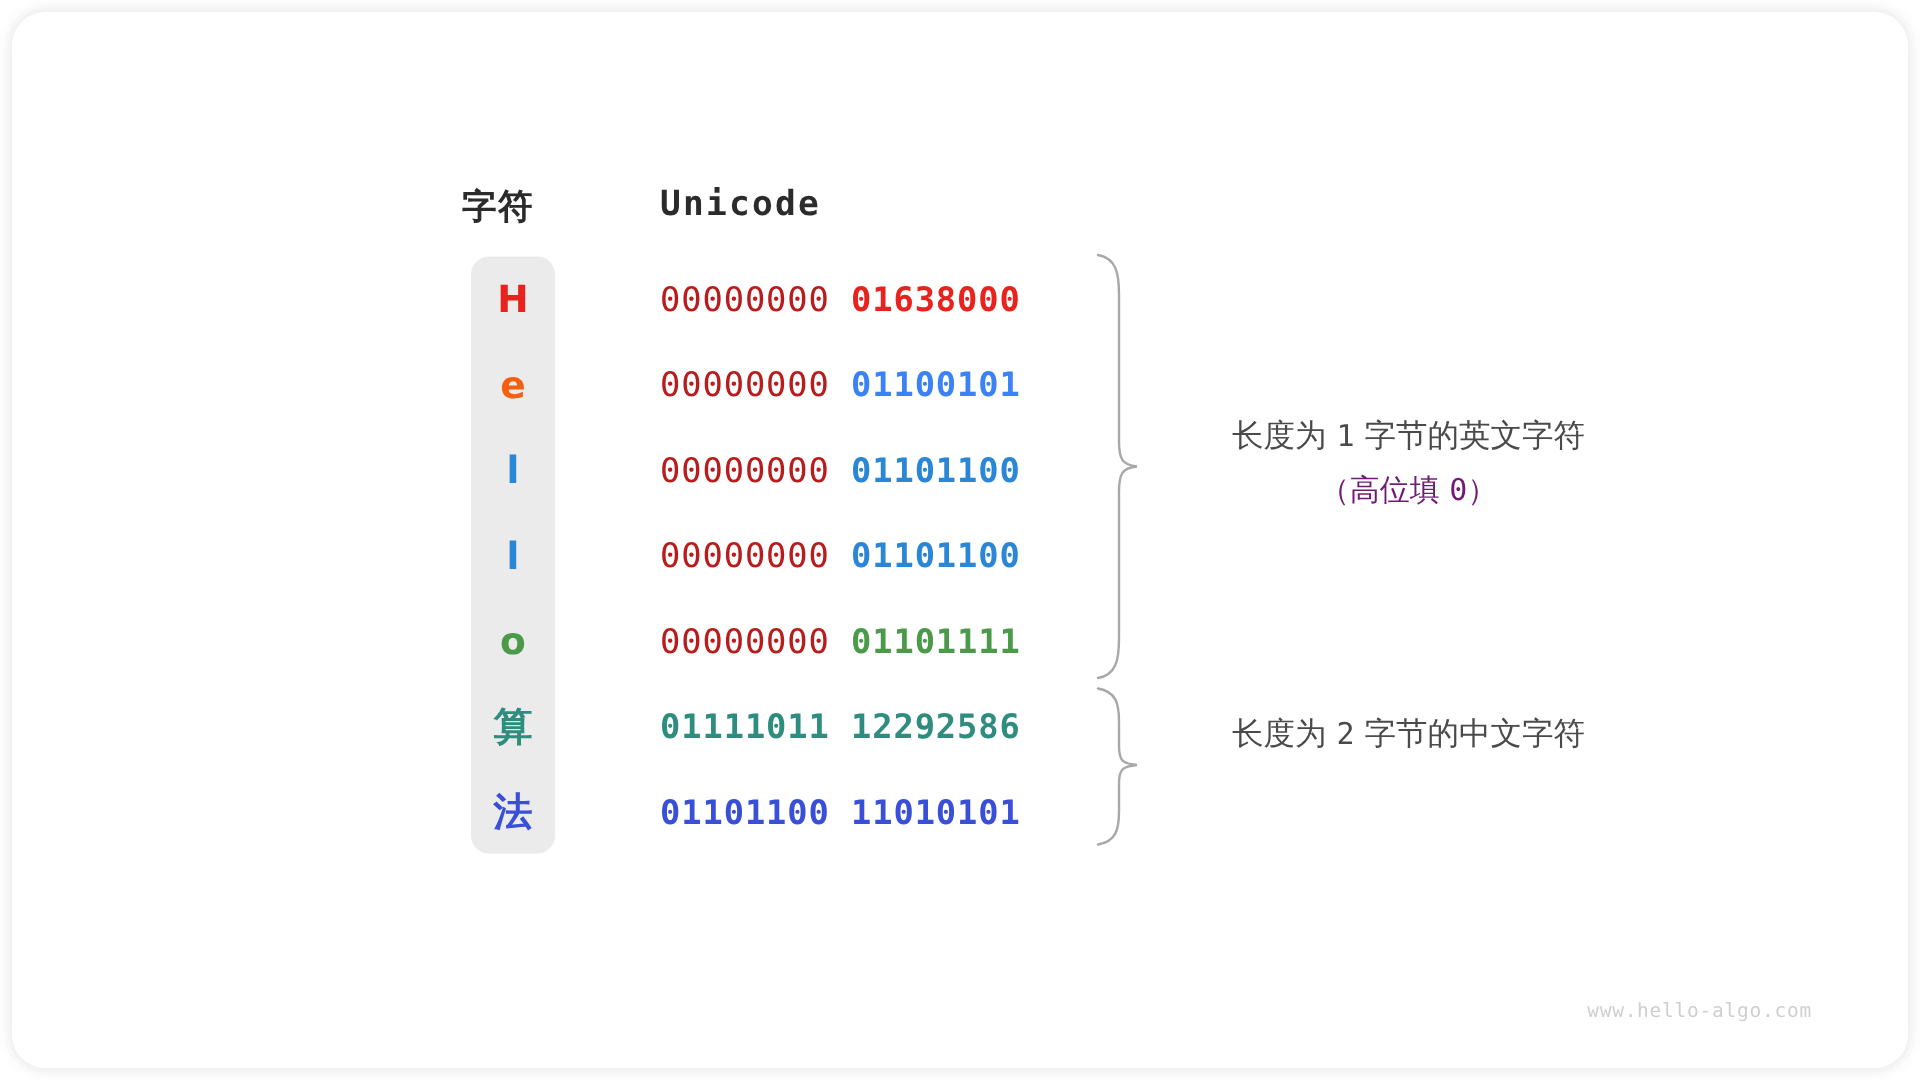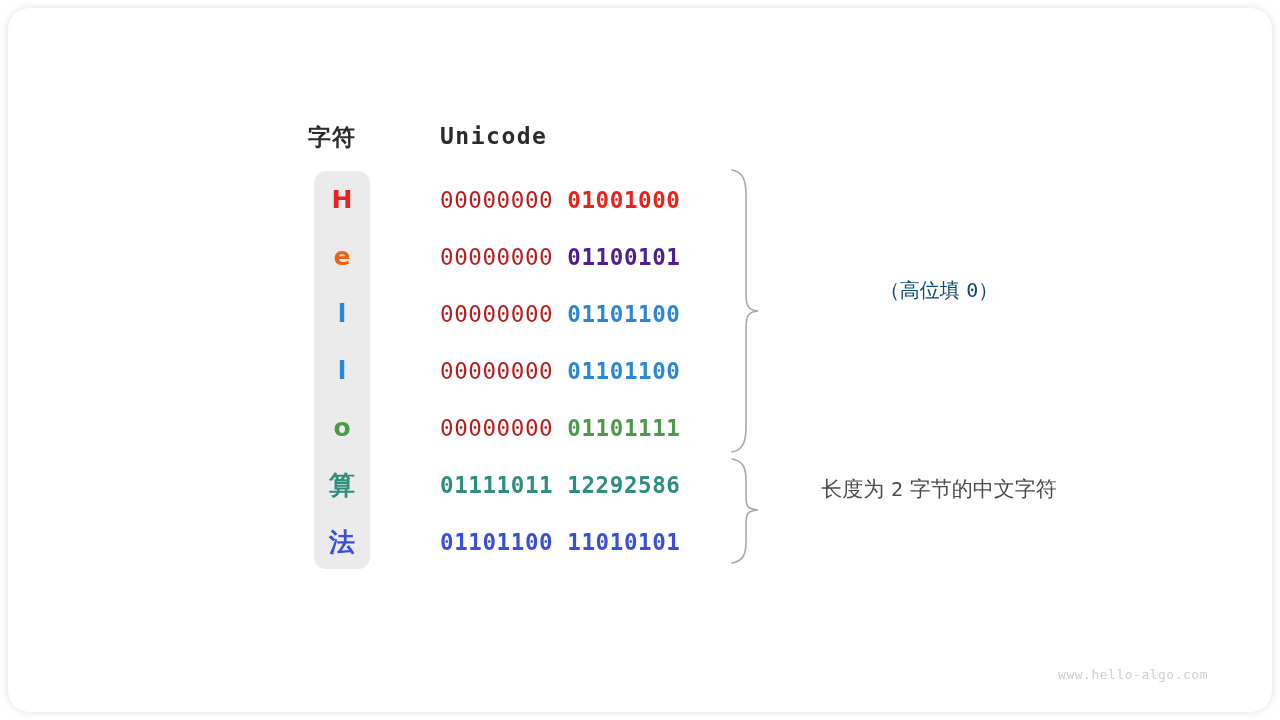--- a/index.html
+++ b/index.html
@@ -117,21 +117,21 @@
     color: #4a4a4a;
     line-height: 36px;
     white-space: pre;
   }
   .annot .num {
     font-family: "DejaVu Sans Mono", "Liberation Mono", monospace;
     font-size: 20px;
   }
   .annot .sub {
     display: block;
-    color: #0c4a6e;
+    color: #701a75;
     font-size: 20px;
     text-align: center;
   }
 
   
   #watermark {
     position: absolute;
     right: 64px;
     bottom: 30px;
     font-family: "DejaVu Sans Mono", "Liberation Mono", monospace;
@@ -145,23 +145,23 @@
 
 <div id="card">
 
   <div id="hdr-char">字符</div>
   <div id="hdr-unicode">Unicode</div>
 
   <div id="char-col"></div>
 
   <div id="rows-container">
       <div class="char-cell" style="top: 177px; color: rgb(232, 34, 28);">H</div>
-      <div class="bin-row" style="top: 177px;"><span class="pad">00000000 </span><span class="sig" style="color: rgb(232, 34, 28);">01001000</span></div>
+      <div class="bin-row" style="top: 177px;"><span class="pad">00000000 </span><span class="sig" style="color: rgb(232, 34, 28);">01638000</span></div>
       <div class="char-cell" style="top: 234px; color: rgb(244, 96, 15);">e</div>
-      <div class="bin-row" style="top: 234px;"><span class="pad">00000000 </span><span class="sig" style="color: #4c1d95;">01100101</span></div>
+      <div class="bin-row" style="top: 234px;"><span class="pad">00000000 </span><span class="sig" style="color: #3b82f6;">01100101</span></div>
       <div class="char-cell" style="top: 291px; color: rgb(42, 134, 214);">l</div>
       <div class="bin-row" style="top: 291px;"><span class="pad">00000000 </span><span class="sig" style="color: rgb(42, 134, 214);">01101100</span></div>
       <div class="char-cell" style="top: 348px; color: rgb(42, 134, 214);">l</div>
       <div class="bin-row" style="top: 348px;"><span class="pad">00000000 </span><span class="sig" style="color: rgb(42, 134, 214);">01101100</span></div>
       <div class="char-cell" style="top: 405px; color: rgb(74, 154, 74);">o</div>
       <div class="bin-row" style="top: 405px;"><span class="pad">00000000 </span><span class="sig" style="color: rgb(74, 154, 74);">01101111</span></div>
       <div class="char-cell cjk" style="top: 462px; color: rgb(47, 141, 128);">算</div>
       <div class="bin-row" style="top: 462px;"><span class="pad"></span><span class="sig" style="color: rgb(47, 141, 128);">01111011 12292586</span></div>
       <div class="char-cell cjk" style="top: 519px; color: rgb(58, 79, 216);">法</div>
       <div class="bin-row" style="top: 519px;"><span class="pad"></span><span class="sig" style="color: rgb(58, 79, 216);">01101100 11010101</span></div>
@@ -171,19 +171,19 @@
     <path d="M8 4 C 20 6, 22 16, 22 30 L 22 128 C 22 140, 24 144, 34 145
              C 24 146, 22 150, 22 162 L 22 260 C 22 274, 20 284, 8 286"></path>
   </svg>
 
   <svg class="brace" style="left:716px; top:447px;" width="44" height="112" viewBox="0 0 44 112">
     <path d="M8 4 C 20 6, 22 14, 22 26 L 22 42 C 22 52, 24 54, 34 55
              C 24 56, 22 58, 22 68 L 22 86 C 22 98, 20 106, 8 108"></path>
   </svg>
 
   <div id="annots-container">
-      <div class="annot" style="top: 264px; left: 776px; width: 310px;"><span class="sub"><span>（高位填 </span><span class="num">0</span><span>）</span></span></div>
+      <div class="annot" style="top: 264px; left: 776px; width: 310px;"><span><span>长度为 </span><span class="num">1</span><span> 字节的英文字符</span></span><span class="sub"><span>（高位填 </span><span class="num">0</span><span>）</span></span></div>
       <div class="annot" style="top: 463px; left: 776px; width: 310px;"><span><span>长度为 </span><span class="num">2</span><span> 字节的中文字符</span></span></div>
     </div>
 
   <div id="watermark">www.hello-algo.com</div>
 
 </div>
 
 </body></html>

